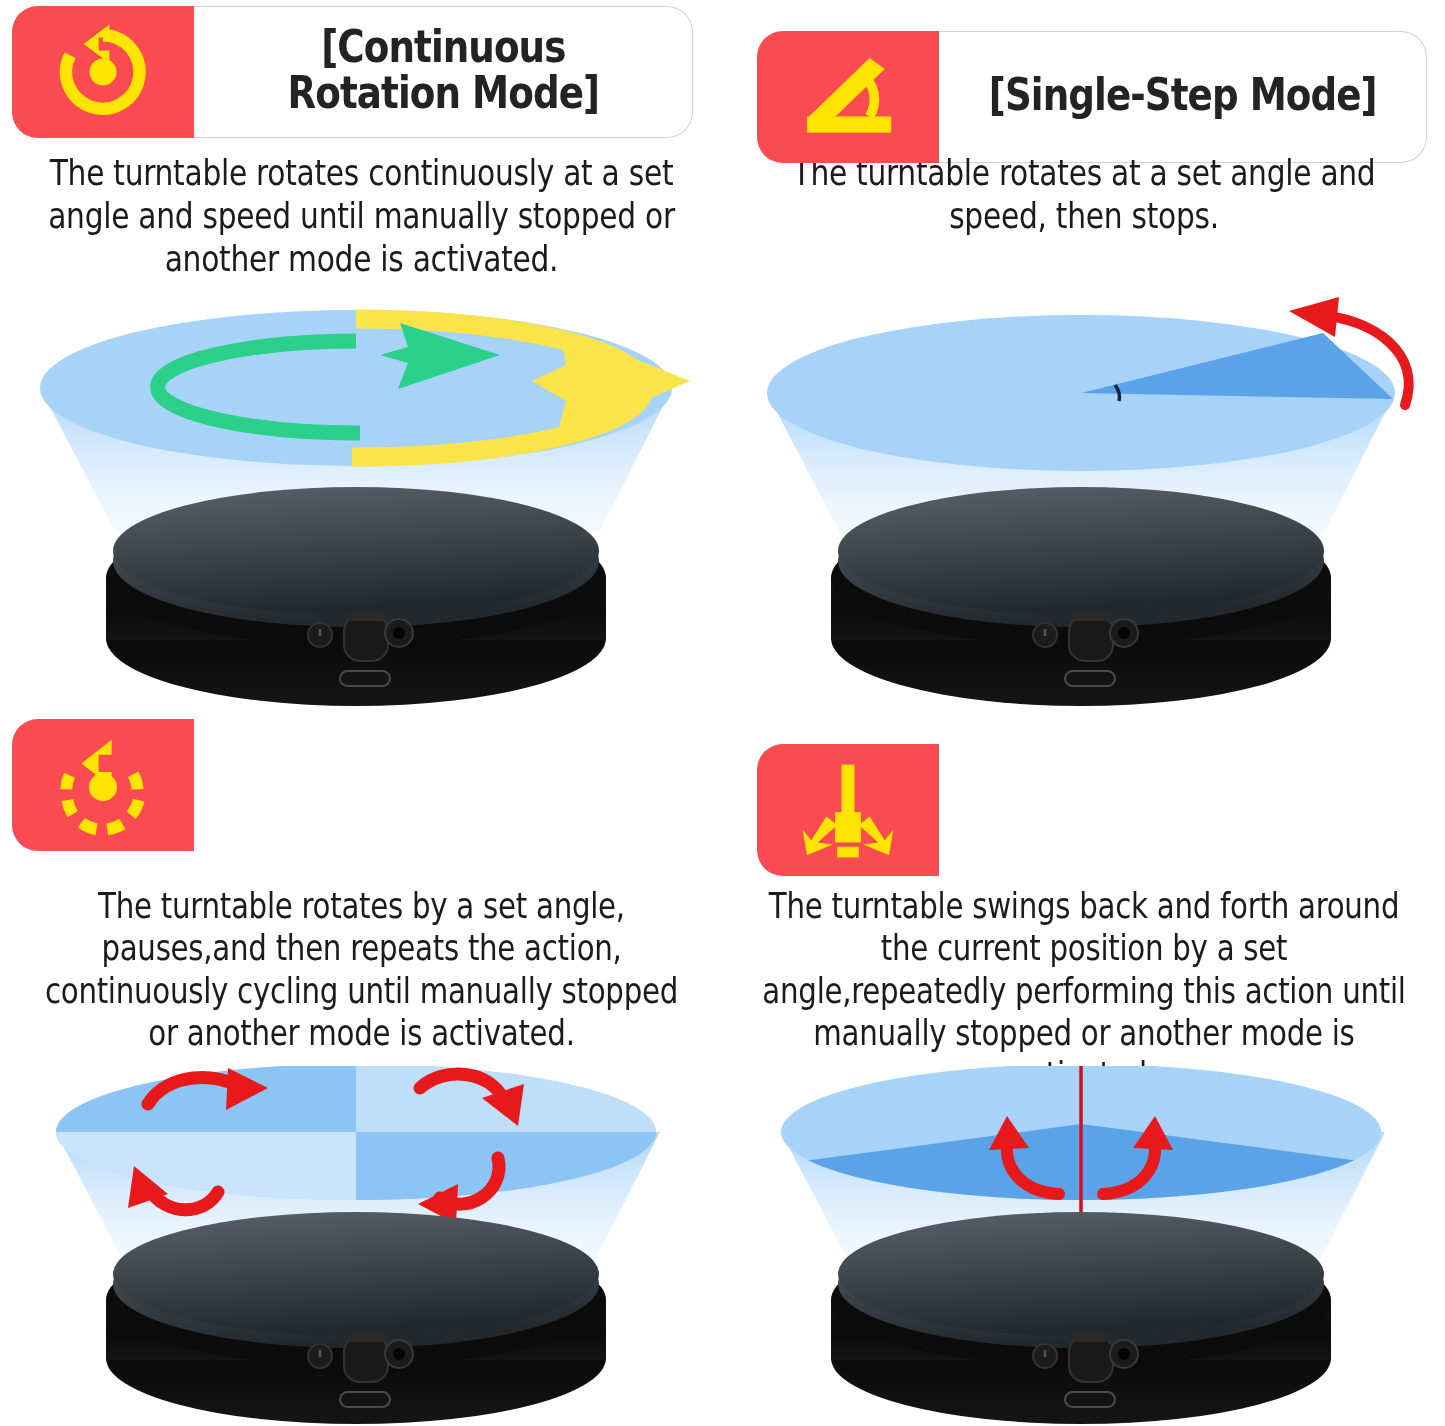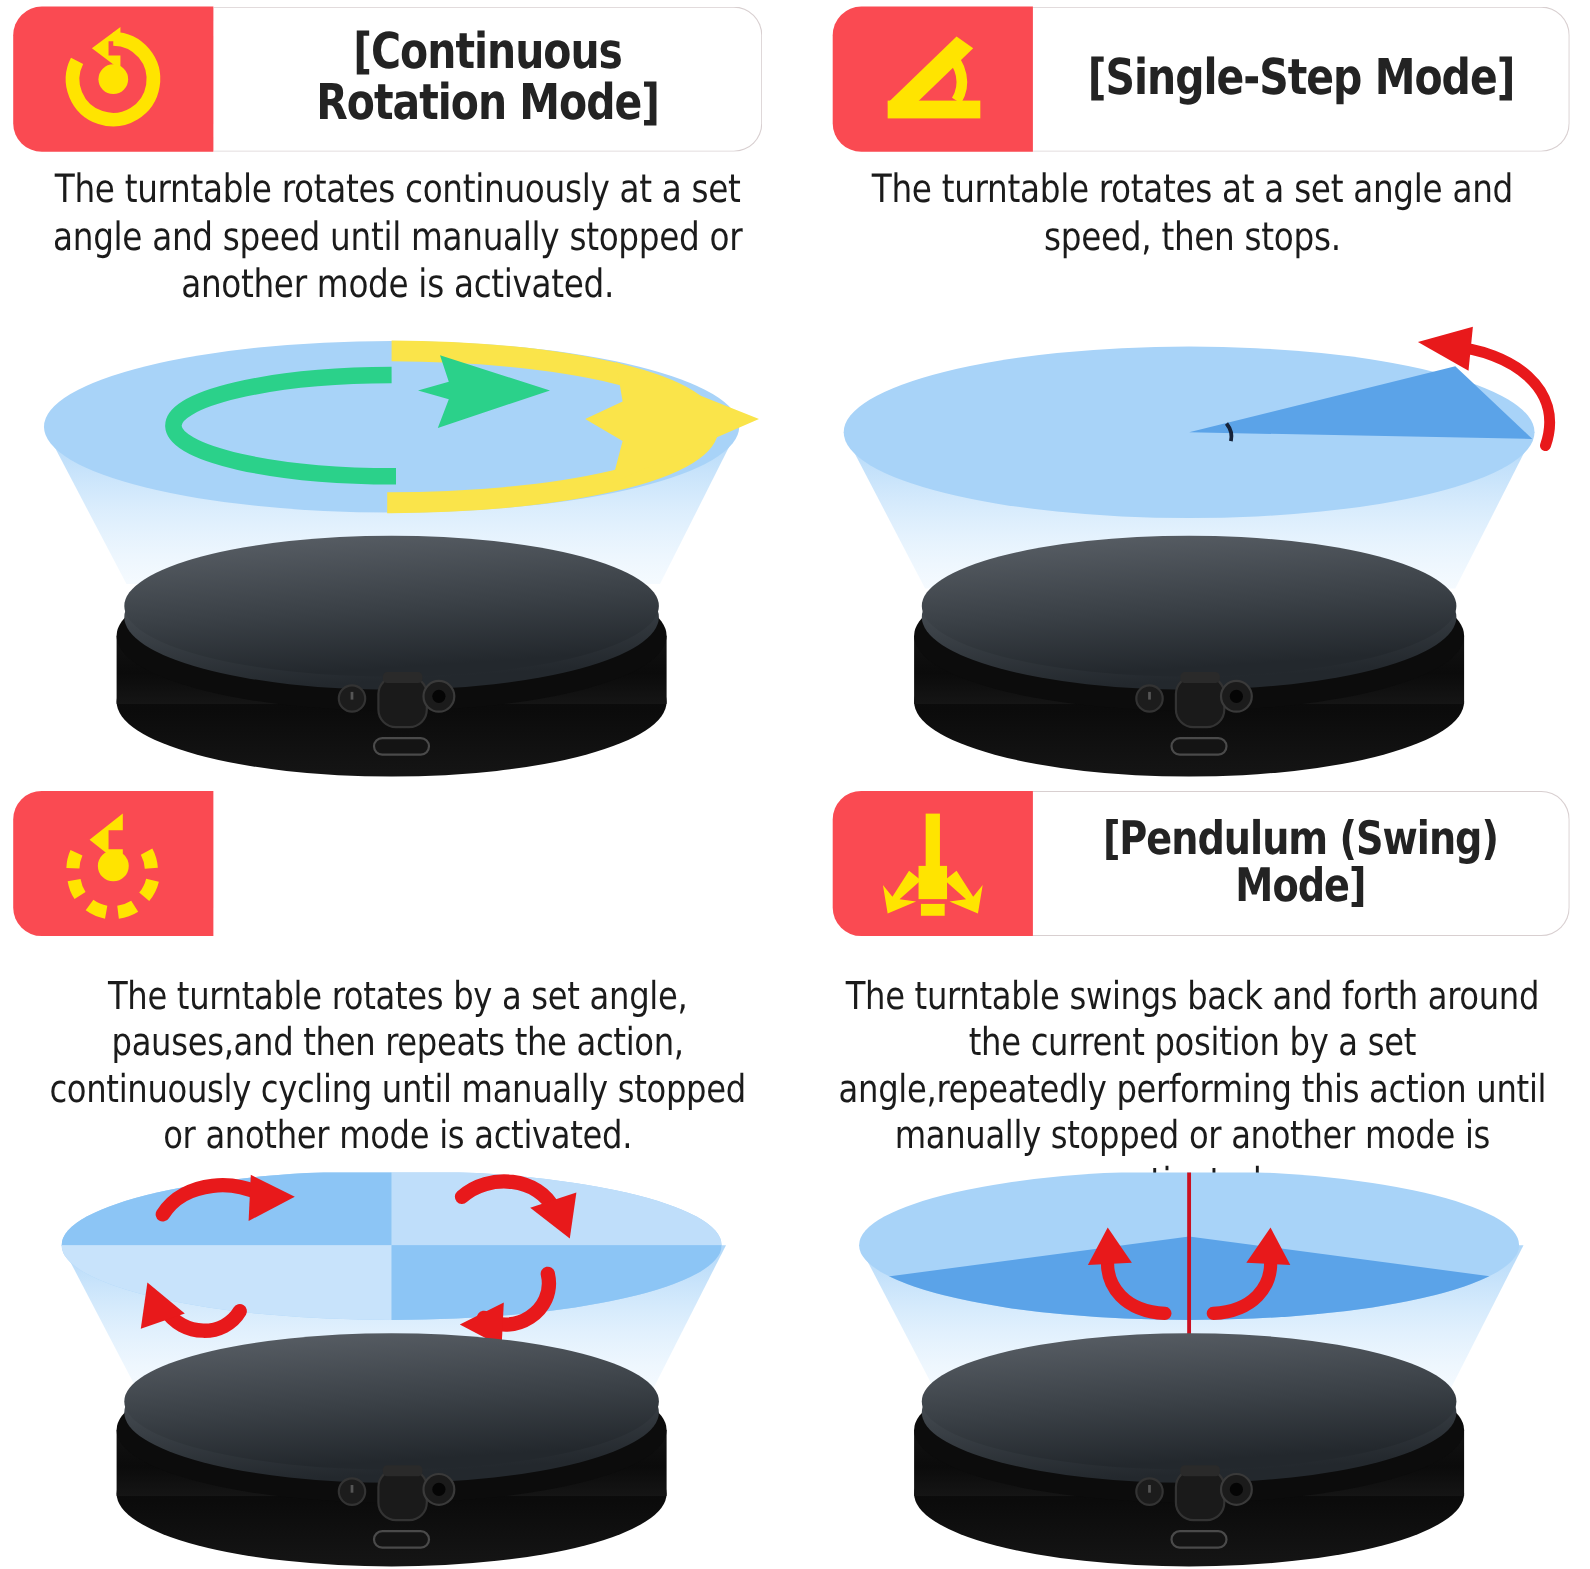--- a/index.html
+++ b/index.html
@@ -20,21 +20,21 @@
 
   
   .hdr{
     position:absolute;
     left:12px; right:30px;
     top:6px;
     height:132px;
     display:flex;
     align-items:stretch;
   }
-  .panel.right .hdr{left:34px;right:18px;}
+  .panel.right .hdr{left:34px;right:18px;margin-top:25px;}
   .hdr-badge{
     width:182px;
     flex:0 0 182px;
     background:var(--accent,#fa4a52);
     border-radius:26px 0 0 26px;
     display:flex;align-items:center;justify-content:center;
     position:relative;
     z-index:2;
   }
   .hdr-title-wrap{
@@ -327,26 +327,20 @@
         <svg class="icon-svg" viewBox="0 0 100 100">
           <rect x="44" y="8" width="12" height="48" fill="#ffe400"></rect>
           <rect x="38" y="52" width="24" height="28" fill="#ffe400"></rect>
           <rect x="40" y="84" width="20" height="10" fill="#ffe400"></rect>
           <g fill="#ffe400">
             <path d="M30 56 L40 64 L22 80 L36 82 L12 92 L8 68 L16 78 Z"></path>
             <path d="M70 56 L60 64 L78 80 L64 82 L88 92 L92 68 L84 78 Z"></path>
           </g>
         </svg>
       </div>
-      <div class="hdr-title-wrap">
-        <div class="hdr-title small">
-          <div>[Pendulum (Swing)</div>
-          <div>Mode]</div>
-        </div>
-      </div>
     </div>
 
     <div class="desc">The turntable swings back and forth around the current position by a set angle,repeatedly performing this action until manually stopped or another mode is activated.</div>
 
     <div class="illu">
       <svg viewBox="0 0 722 360" preserveAspectRatio="xMidYMax meet">
         <defs>
           <linearGradient id="coneGrad4" x1="0" y1="0" x2="0" y2="1">
             <stop offset="0%" stop-color="#a8d3f8" stop-opacity="0.9"></stop>
             <stop offset="100%" stop-color="#d7ecfd" stop-opacity="0.2"></stop>

